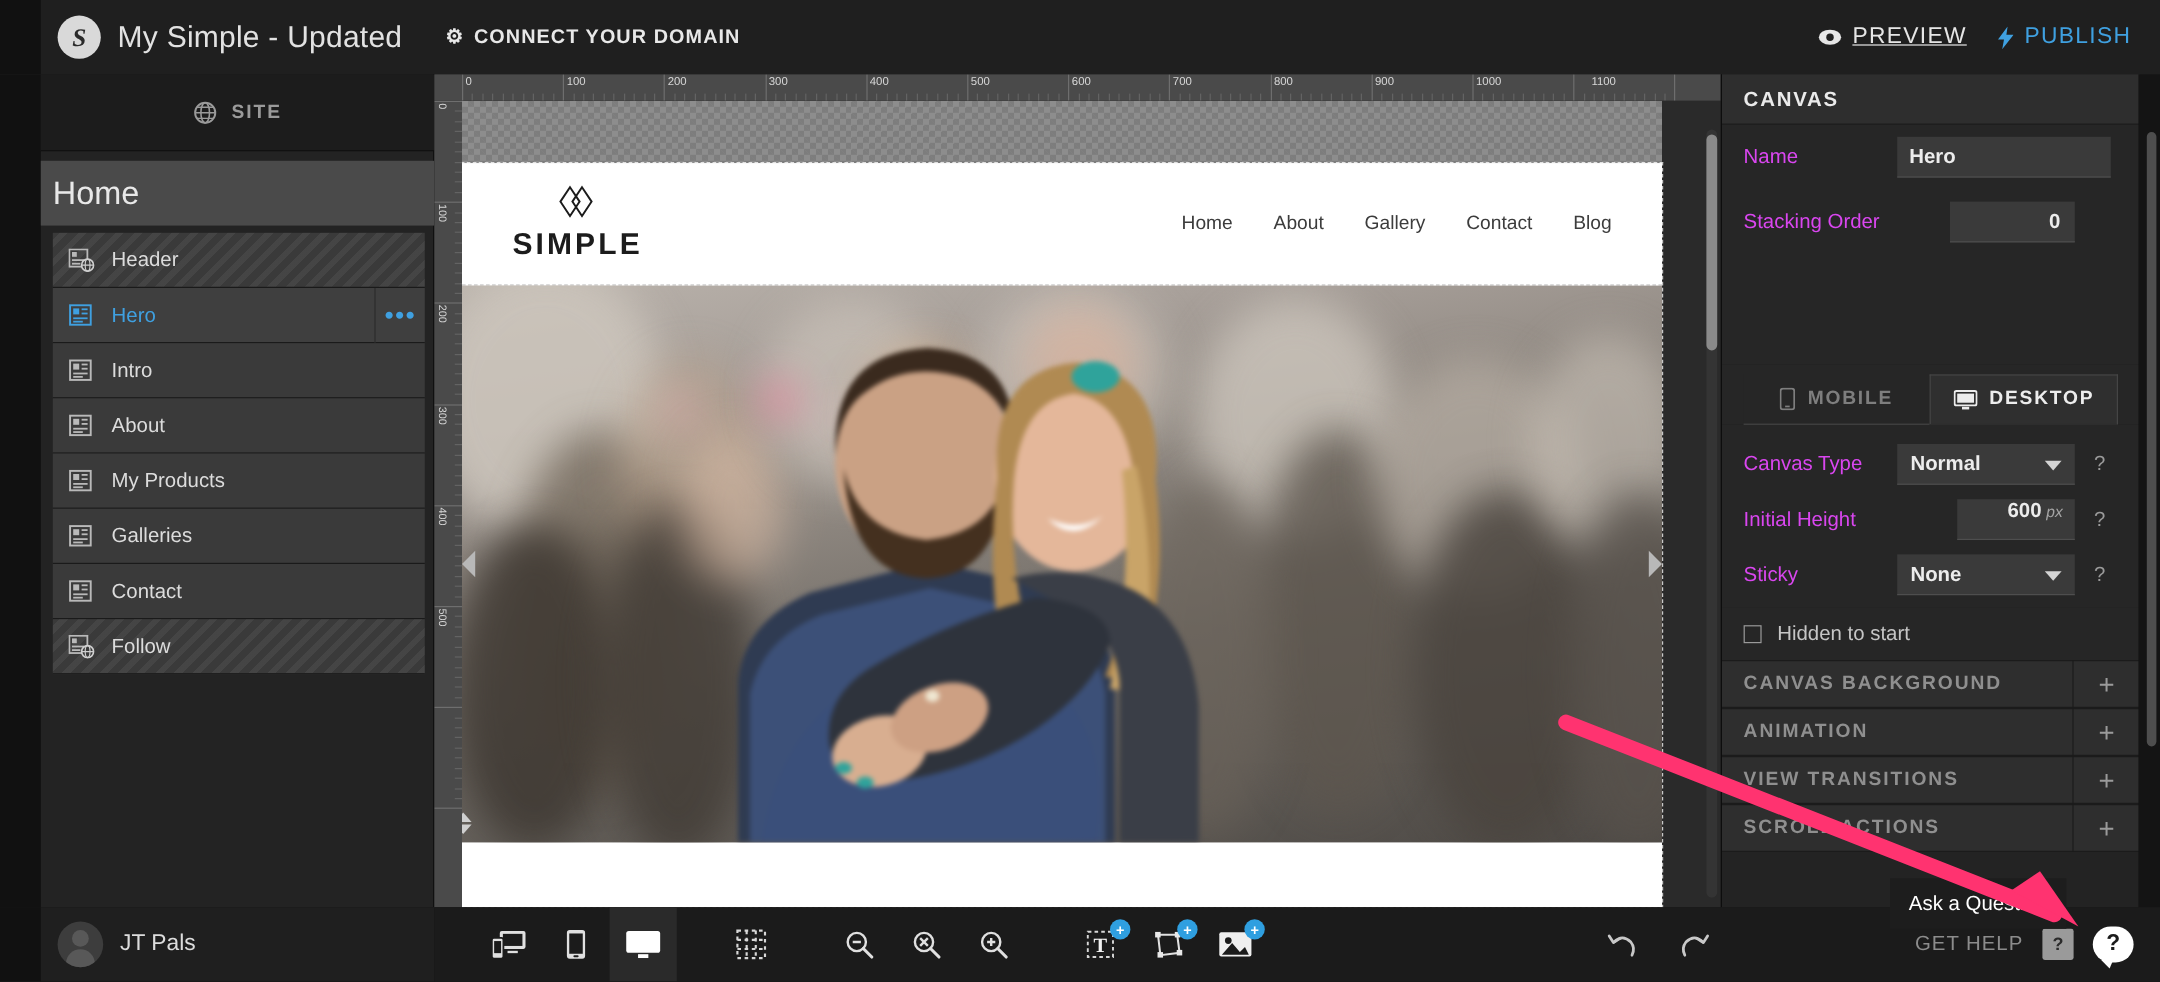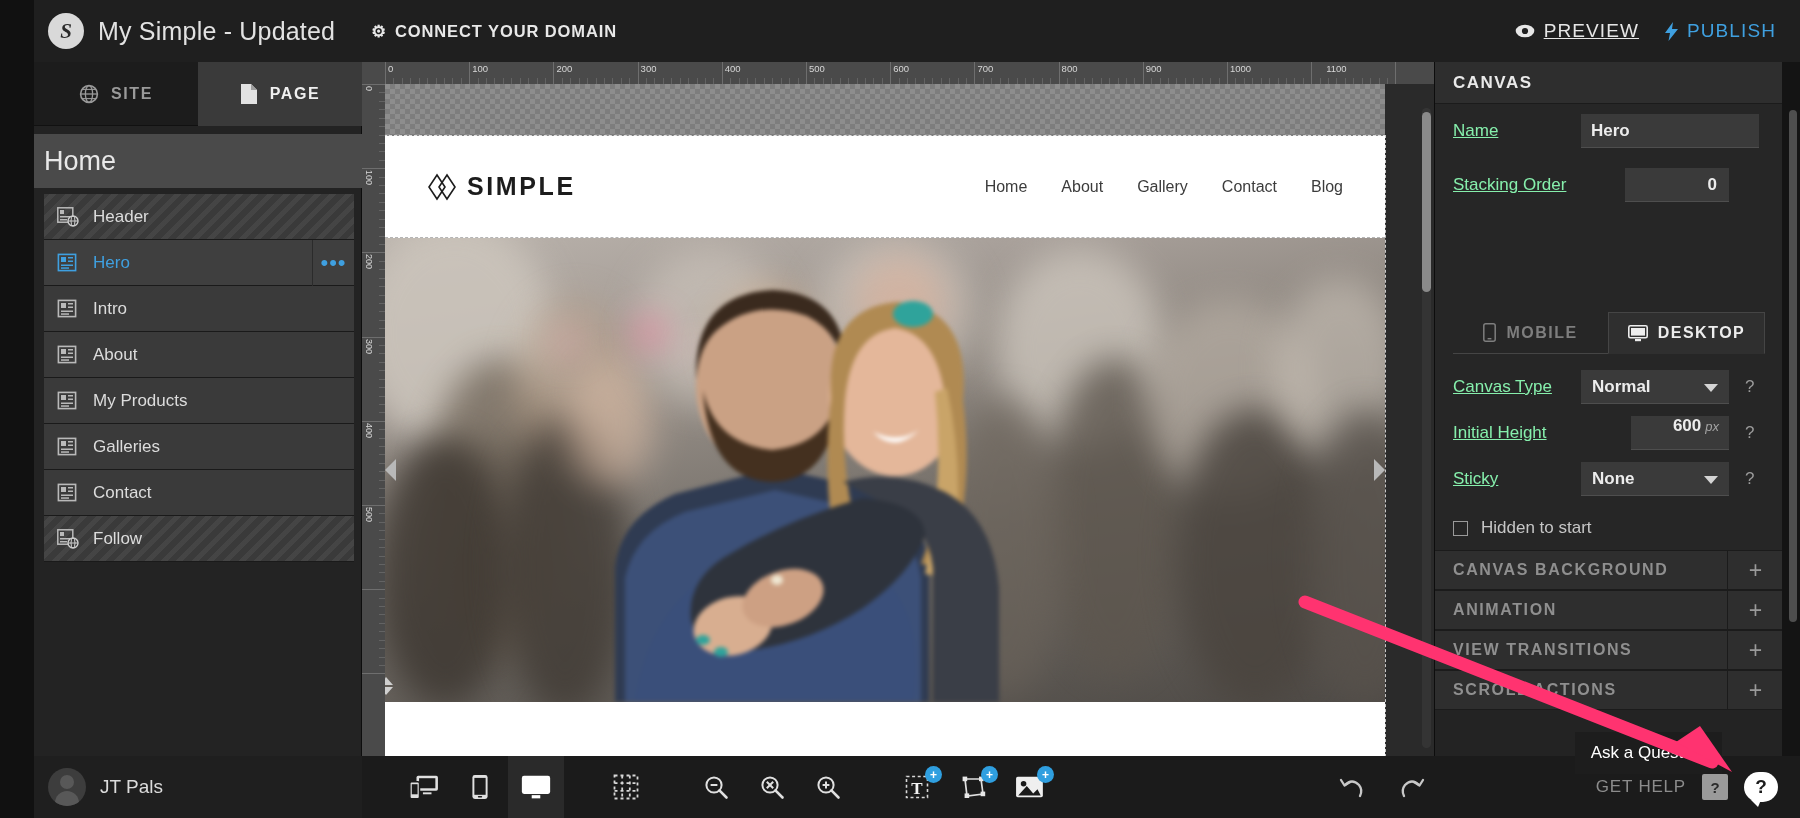--- a/index.html
+++ b/index.html
@@ -145,21 +145,21 @@
   }
   .site-frame {
     position: absolute; left: 0; top: 52px; width: 1000px; height: 620px;
     background: #fff; outline: 1px dashed rgba(255,255,255,.75);
   }
   .site-header {
     height: 102px; background: #fff; display: flex; align-items: center;
     justify-content: space-between; padding: 0 42px;
     border-bottom: 1px dashed rgba(120,120,120,.55);
   }
-  .site-logo { display: flex; align-items: center; gap: 8px; }
+  .site-logo { display: flex; align-items: center; gap: 8px; flex-direction: column; }
   .site-logo-text {
     font-size: 25px; font-weight: bold; letter-spacing: 2.6px; color: #1c1c1c;
     font-family: "Liberation Sans", sans-serif;
   }
   .site-nav { display: flex; gap: 34px; }
   .site-nav a { color: #3c3c3c; font-size: 16px; text-decoration: none; }
 
   .hero-photo {
     position: relative; height: 464px; overflow: hidden;
     background: linear-gradient(170deg,#b9b2ab 0%, #a8a09a 18%, #8e8780 38%, #6e6963 62%, #4e4a46 100%);
@@ -201,21 +201,21 @@
   }
   .rp-inner { position: absolute; left: 0; top: 0; width: 348px; height: 694px; background: #232323; }
   .rp-edge { position: absolute; right: 0; top: 0; width: 18px; height: 694px; background: #141414; }
   .rp-header {
     height: 42px; background: #2e2e2e; display: flex; align-items: center;
     padding-left: 18px; color: #eaeaea; font-size: 17px; font-weight: bold; letter-spacing: 1.5px;
     border-bottom: 1px solid #1b1b1b;
   }
   .rp-body { padding: 0 18px; background: #262626; height: 200px; }
   .prow { display: flex; align-items: center; height: 54px; }
-  .plabel { color: #86efac; font-size: 17px; flex: 0 0 128px; text-decoration: underline; }
+  .plabel { color: #d946ef; font-size: 17px; flex: 0 0 128px; }
   .pinput {
     background: #3a3a3a; border: none; border-bottom: 1px solid #4e4e4e;
     color: #ececec; font-size: 17px; font-weight: bold; height: 34px;
     padding: 0 10px; width: 178px; font-family: "Liberation Sans", sans-serif;
   }
   .pvalue { color: #e2e2e2; font-size: 17px; font-weight: bold; }
   .pnum {
     background: #3a3a3a; border: none; border-bottom: 1px solid #4e4e4e;
     color: #ececec; font-size: 17px; font-weight: bold; height: 34px;
     width: 104px; text-align: right; padding-right: 12px;
@@ -354,27 +354,20 @@
     <div class="tabs">
       <div class="tab">
         <svg width="20" height="20" viewBox="0 0 20 20">
           <circle cx="10" cy="10" r="8.4" fill="none" stroke="#9a9a9a" stroke-width="1.6"></circle>
           <ellipse cx="10" cy="10" rx="3.6" ry="8.4" fill="none" stroke="#9a9a9a" stroke-width="1.3"></ellipse>
           <line x1="1.6" y1="10" x2="18.4" y2="10" stroke="#9a9a9a" stroke-width="1.3"></line>
           <line x1="3" y1="5.4" x2="17" y2="5.4" stroke="#9a9a9a" stroke-width="1.1"></line>
           <line x1="3" y1="14.6" x2="17" y2="14.6" stroke="#9a9a9a" stroke-width="1.1"></line>
         </svg>
         <span>SITE</span>
-      </div>
-      <div class="tab active">
-        <svg width="18" height="22" viewBox="0 0 18 22">
-          <path d="M1 1 H11 L17 7 V21 H1 Z" fill="#e2e2e2"></path>
-          <path d="M11 1 L17 7 H11 Z" fill="#9e9e9e"></path>
-        </svg>
-        <span>PAGE</span>
       </div>
     </div>
 
     <div class="page-title-bar">
       <div class="page-title">Home</div>
     </div>
 
     <div class="layer-list" id="layer-list">
         <div class="layer global">
           <span class="layer-icon"><svg viewBox="0 0 22 20">

